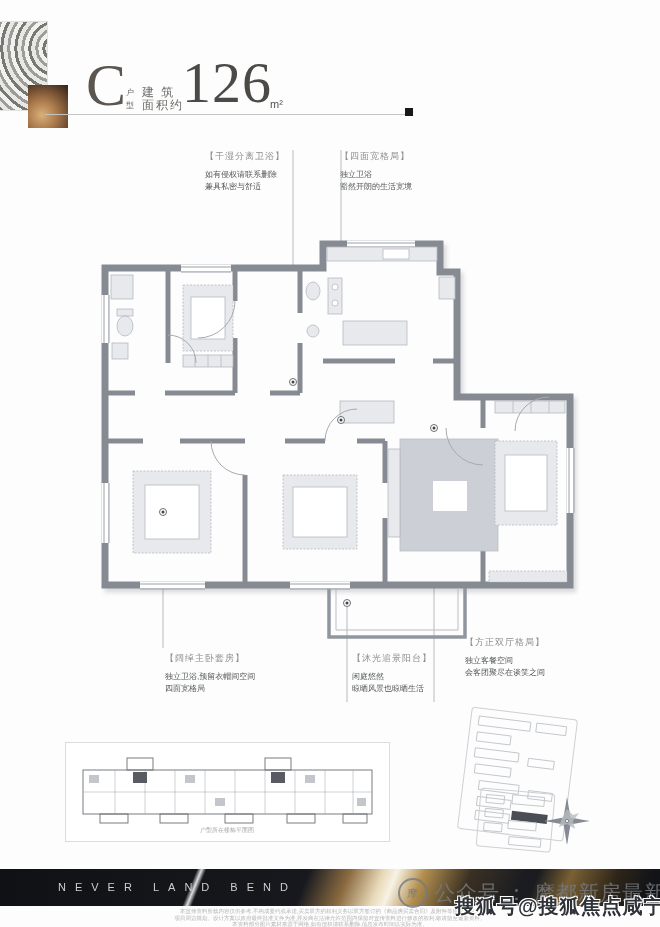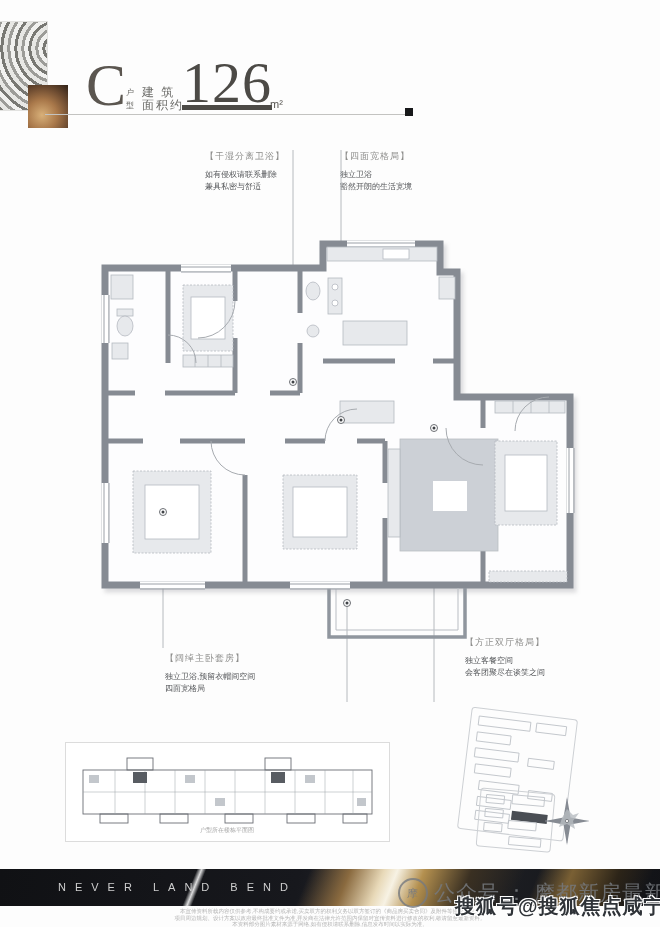--- a/index.html
+++ b/index.html
@@ -9,21 +9,21 @@
   .logo-swirl{position:absolute;left:0;top:22px;width:47px;height:88px;
     background:repeating-radial-gradient(circle at 120% 30%, #f1f1ef 0 4px, #9c9c98 4px 7px, #e7e7e4 7px 11px, #787873 11px 14px);
     box-shadow:0 0 0 1px #e2e2e0;}
   .logo-bronze{position:absolute;left:28px;top:85px;width:40px;height:43px;
     background:radial-gradient(circle at 35% 70%, #d8b079 0%, #a9784a 38%, #6e4c31 68%, #2f2117 100%);}
   .hdr-c{position:absolute;left:86px;top:55px;font-family:"Liberation Serif",serif;
     font-size:60px;line-height:60px;color:#5b5650;}
   .hdr-type{position:absolute;left:126px;top:86px;font-size:8px;color:#6d6d6a;line-height:13px;text-align:center;}
   .hdr-arealab{position:absolute;left:142px;top:86px;font-size:12px;color:#6d6d6a;line-height:13px;letter-spacing:2px;}
   .hdr-num{position:absolute;left:182px;top:52px;font-family:"Liberation Serif",serif;
-    font-size:58px;line-height:62px;color:#4c4a46;letter-spacing:1px;text-decoration:underline;}
+    font-size:58px;line-height:62px;color:#4c4a46;letter-spacing:1px;}
   .hdr-unit{position:absolute;left:270px;top:98px;font-size:11px;color:#55534f;}
   .hdr-layout{position:absolute;left:298px;top:86px;font-size:19px;font-weight:bold;color:#3c3f44;letter-spacing:1px;}
   .hdr-rule{position:absolute;left:45px;top:114px;width:360px;height:1px;background:#c3c3c1;}
   .hdr-rule-end{position:absolute;left:405px;top:108px;width:8px;height:8px;background:#17181a;}
   
   .callout{position:absolute;font-size:8px;}
   .callout .ct{font-size:9px;color:#8e8e8c;letter-spacing:1px;margin-bottom:6px;}
   .callout .cl{font-size:8px;color:#55575a;line-height:12px;}
   
   .siteplan-caption{font-size:6px;fill:#a8a8a8;}
@@ -217,20 +217,25 @@
           <circle cx="349" cy="185" r="1.5"></circle>
       </g>
     </g>
   </svg>
 
   <div class="callout" style="left:165px;top:652px;width:165px;">
     <div class="ct">【阔绰主卧套房】</div>
     <div class="cl">独立卫浴,预留衣帽间空间</div>
     <div class="cl">四面宽格局</div>
   </div>
+  <div class="callout" style="left:352px;top:652px;width:110px;">
+    <div class="ct">【沐光追景阳台】</div>
+    <div class="cl">闲庭悠然</div>
+    <div class="cl">晾晒风景也晾晒生活</div>
+  </div>
   <div class="callout" style="left:437px;top:636px;width:130px;margin-left:28px;">
     <div class="ct">【方正双厅格局】</div>
     <div class="cl">独立客餐空间</div>
     <div class="cl">会客团聚尽在谈笑之间</div>
   </div>
 
   <svg style="position:absolute;left:65px;top:742px;" width="325" height="100" viewBox="0 0 325 100">
     <rect x="0.5" y="0.5" width="324" height="99" fill="#ffffff" stroke="#dcdcdc"></rect>
     <g stroke="#6a6e74" stroke-width="0.9" fill="none">
       <rect x="18" y="28" width="289" height="44"></rect>

